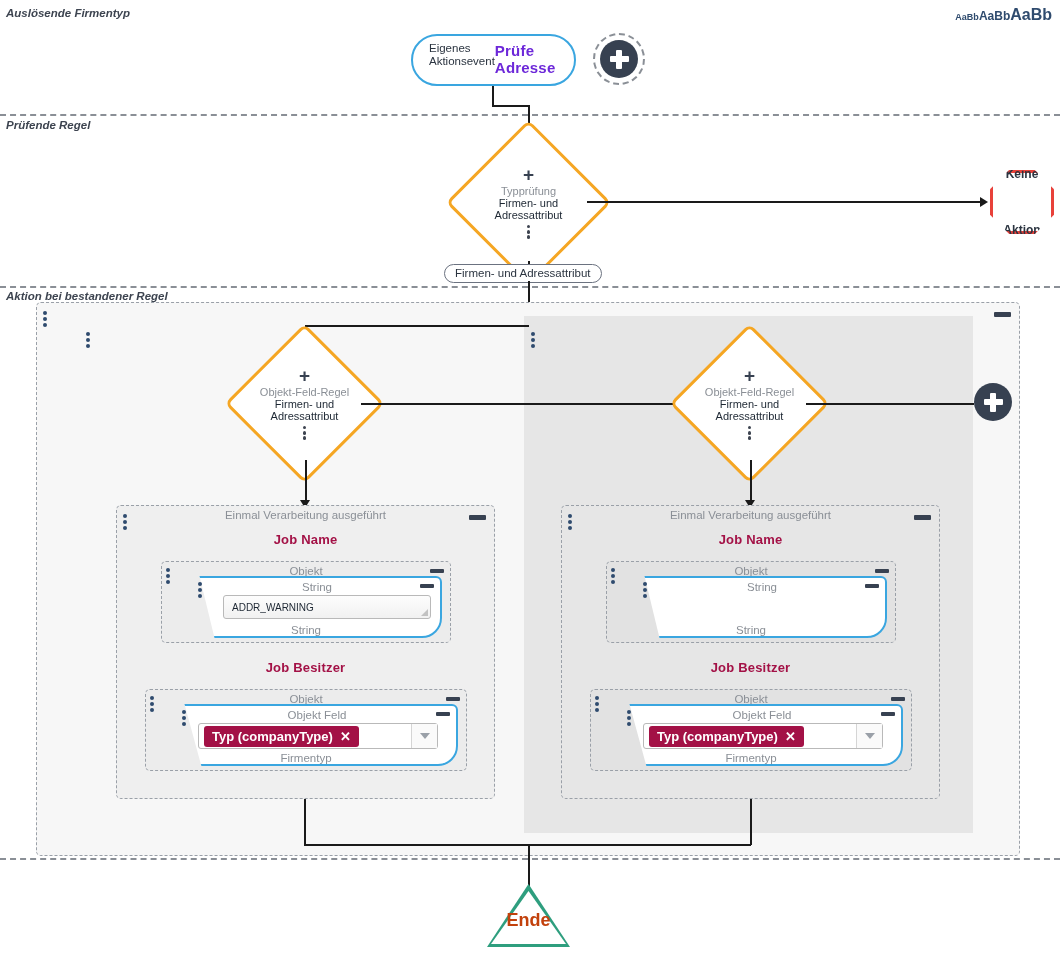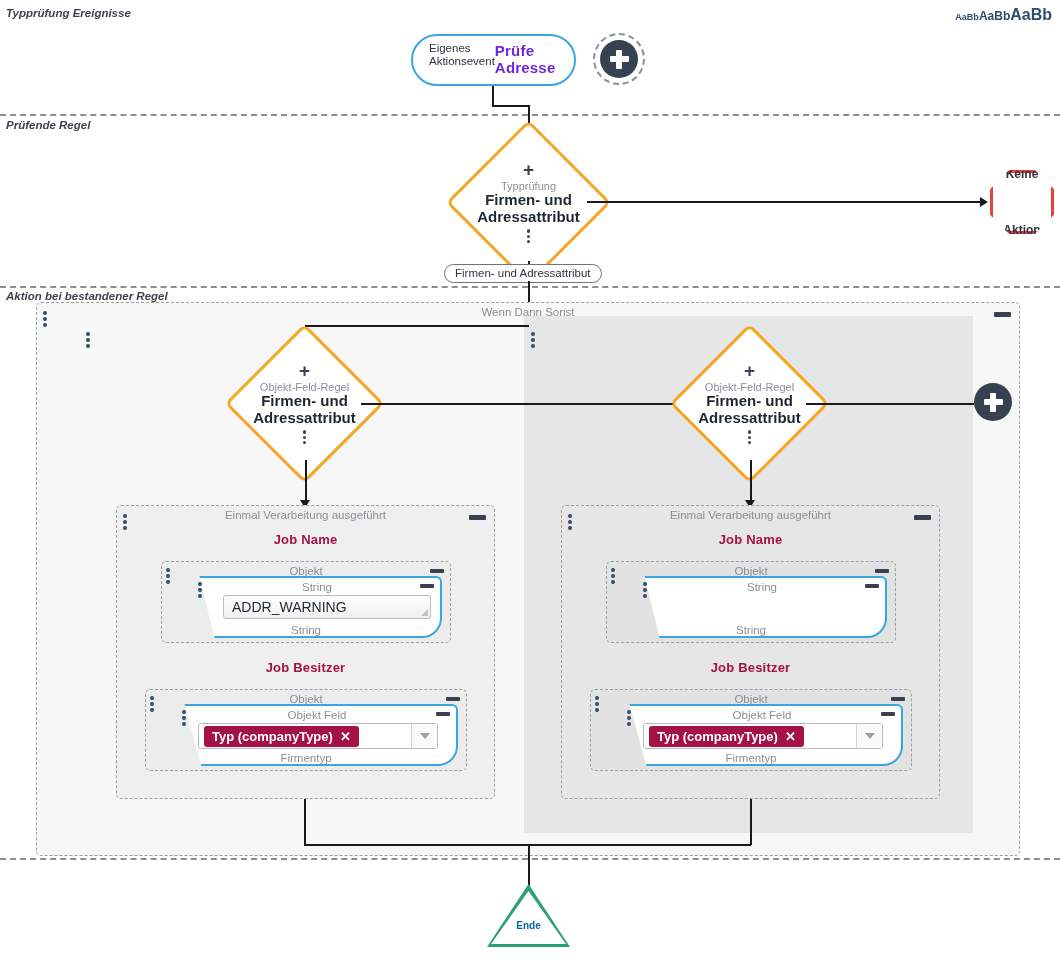--- a/index.html
+++ b/index.html
@@ -98,21 +98,21 @@
   }
   .diamond-content {
     position: absolute; inset: 0;
     display: flex; flex-direction: column;
     align-items: center; justify-content: center;
     overflow: hidden;
   }
   .dm-plus { font-size: 19px; font-weight: bold; color: #374151; line-height: 1; margin-bottom: 1px;}
   .dm-sub { font-size: 11px; color: #8a8f96; line-height: 1.1; white-space: nowrap; }
   .dm-title {
-    font-size: 15px; font-weight: bold; color: #1d2733;
+    font-size: 11px; font-weight: normal; color: #1d2733;
     line-height: 1.12; text-align: center; white-space: nowrap;
   }
   .dm-dots { margin-top: 2px; }
   .vdots span {
     display: block; width: 3.6px; height: 3.6px; border-radius: 50%;
     background: #3d4450; margin: 1.6px 0;
   }
 
   
   .pill {
@@ -211,21 +211,21 @@
     font-size: 11.5px; color: #8a8f96; margin-top: 3px; line-height: 1.1;
   }
   .bc-footer {
     font-size: 11.5px; color: #8a8f96; line-height: 1.1; margin-top: 2px;
   }
   .text-input {
     position: absolute;
     background: linear-gradient(#fdfdfd, #f1f1f1);
     border: 1px solid #b9b9b9;
     border-radius: 3px;
-    font-size: 14px;
+    font-size: 10px;
     color: #1d2733;
     padding: 3px 8px;
     display: flex; align-items: center;
   }
   .resize-grip {
     position: absolute; right: 2px; bottom: 2px;
     width: 0; height: 0;
     border-left: 7px solid transparent;
     border-bottom: 7px solid #c2c2c2;
   }
@@ -278,39 +278,39 @@
     background: #2e9e7e;
   }
   .end-tri .tri-inner {
     position: absolute;
     left: 4px; right: 4px; bottom: 3px; top: 7px;
     clip-path: polygon(50% 0, 100% 100%, 0 100%);
     background: #ffffff;
   }
   .end-label {
     position: absolute; left: 0; right: 0; bottom: 16px;
-    text-align: center; font-size: 10px; font-weight: bold; color: #0369a1;
+    text-align: center; font-size: 18px; font-weight: bold; color: #c2410c;
   }
 
   
   .font-sampler {
     position: absolute;
     display: flex; align-items: baseline;
     color: #2f4b6e;
   }
   .fs-s { font-size: 9px; font-weight: bold; }
   .fs-m { font-size: 12px; font-weight: bold; }
   .fs-l { font-size: 16px; font-weight: bold; }
 </style>
 </head>
 <body>
 
 <div id="canvas">
 
-  <div class="lane-label" style="left:6px; top:7px;">Typprüfung Ereignisse</div>
+  <div class="lane-label" style="left:6px; top:7px;">Auslösende Firmentyp</div>
 
   <div class="lane-sep" style="top:114px;"></div>
   <div class="lane-label" style="left:6px; top:119px;">Prüfende Regel</div>
 
   <div class="lane-sep" style="top:286px;"></div>
   <div class="lane-label" style="left:6px; top:290px;">Aktion bei bestandener Regel</div>
 
   <div class="lane-sep" style="top:858px;"></div>
 
   <div class="font-sampler" style="right:8px; top:6px;">
@@ -364,21 +364,20 @@
       <span>Aktion</span>
     </div>
   </div>
 
   <div class="ln ln-v" style="left:528px; top:261px; height:10px;"></div>
   <div class="pill" style="left:444px; top:264px;">Firmen- und Adressattribut</div>
 
   <div class="ln ln-v" style="left:528px; top:281px; height:45px;"></div>
 
   <div class="group-box" style="left:36px; top:302px; width:984px; height:554px;">
-    <div class="group-title">Wenn Dann Sonst</div>
     <div class="group-handle">
       <span></span>
         <span></span>
         <span></span>
     </div>
     <div class="collapse-btn"></div>
   </div>
 
   <div style="position:absolute; left:524px; top:316px; width:449px; height:517px; background:#e6e6e6;"></div>
 

